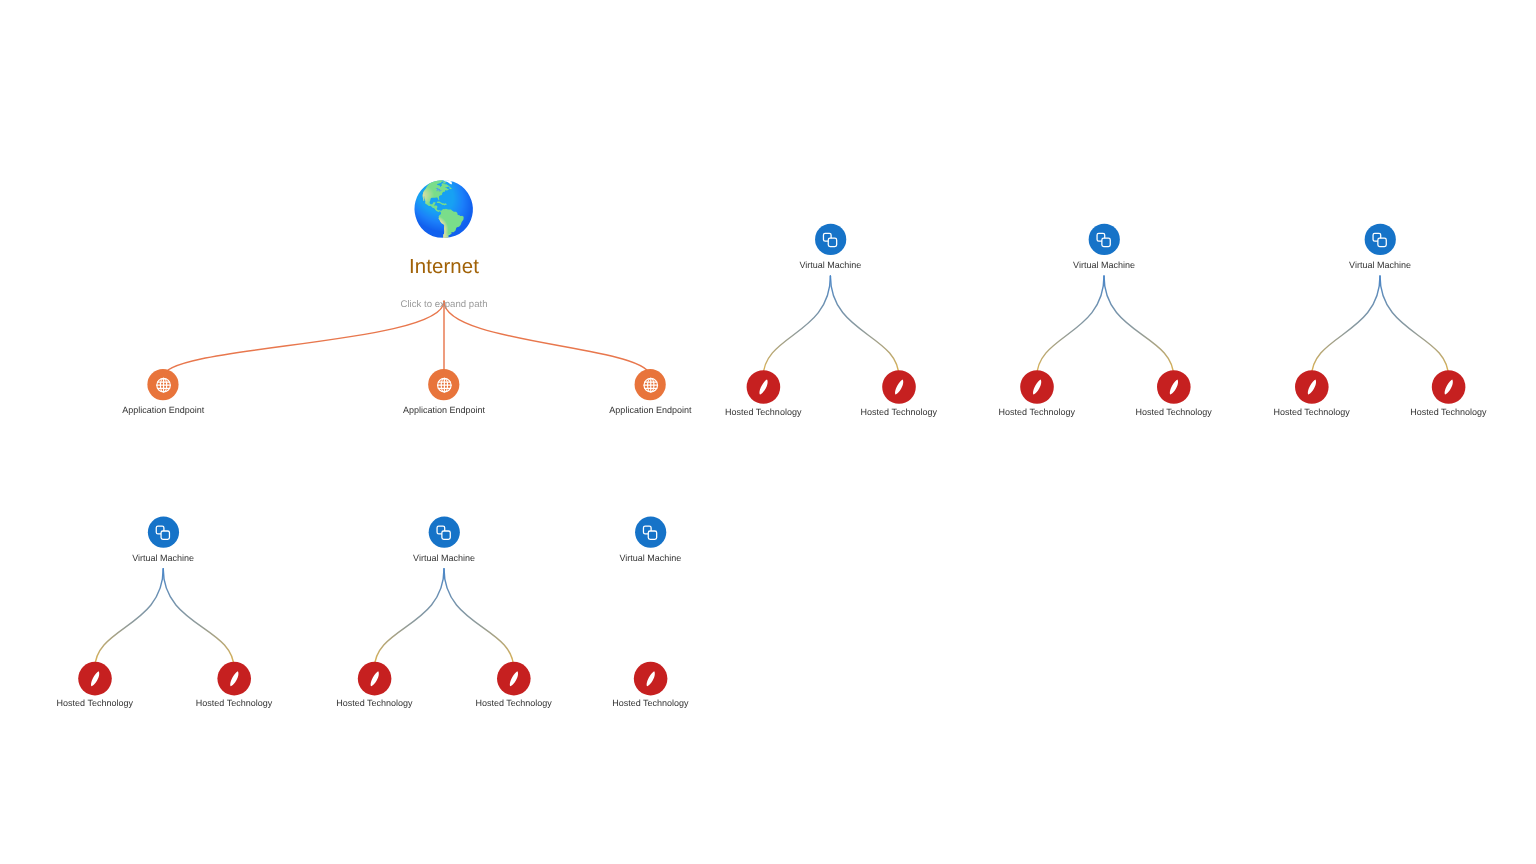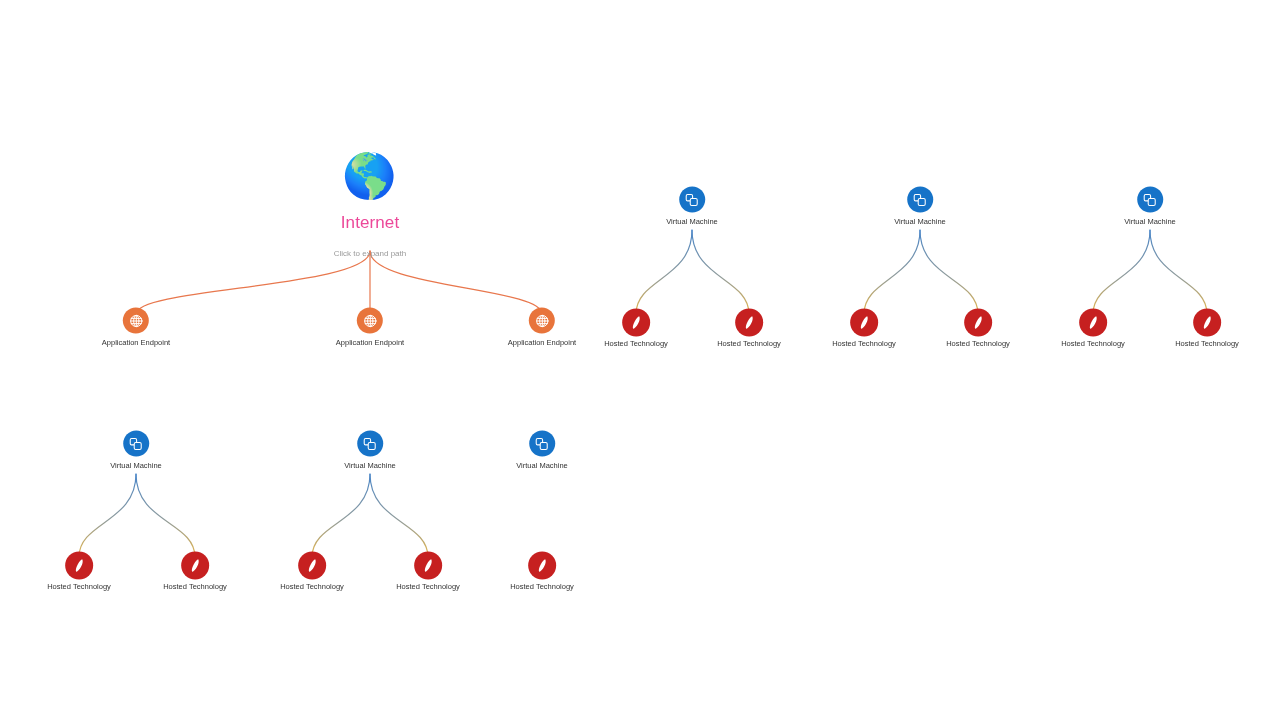--- a/index.html
+++ b/index.html
@@ -49,21 +49,21 @@
     height: 46px;
     background: transparent;
   }
   .globe-emoji {
     font-size: 44px;
     line-height: 46px;
     display: block;
   }
   .node-internet .node-label {
     font-size: 17px;
-    color: #ec4899;
+    color: #a16207;
     margin-top: 14px;
     letter-spacing: 0.1px;
     white-space: nowrap;
   }
   .node-internet .node-sublabel {
     font-size: 8px;
     color: #9a9a9a;
     margin-top: 16px;
     white-space: nowrap;
   }

